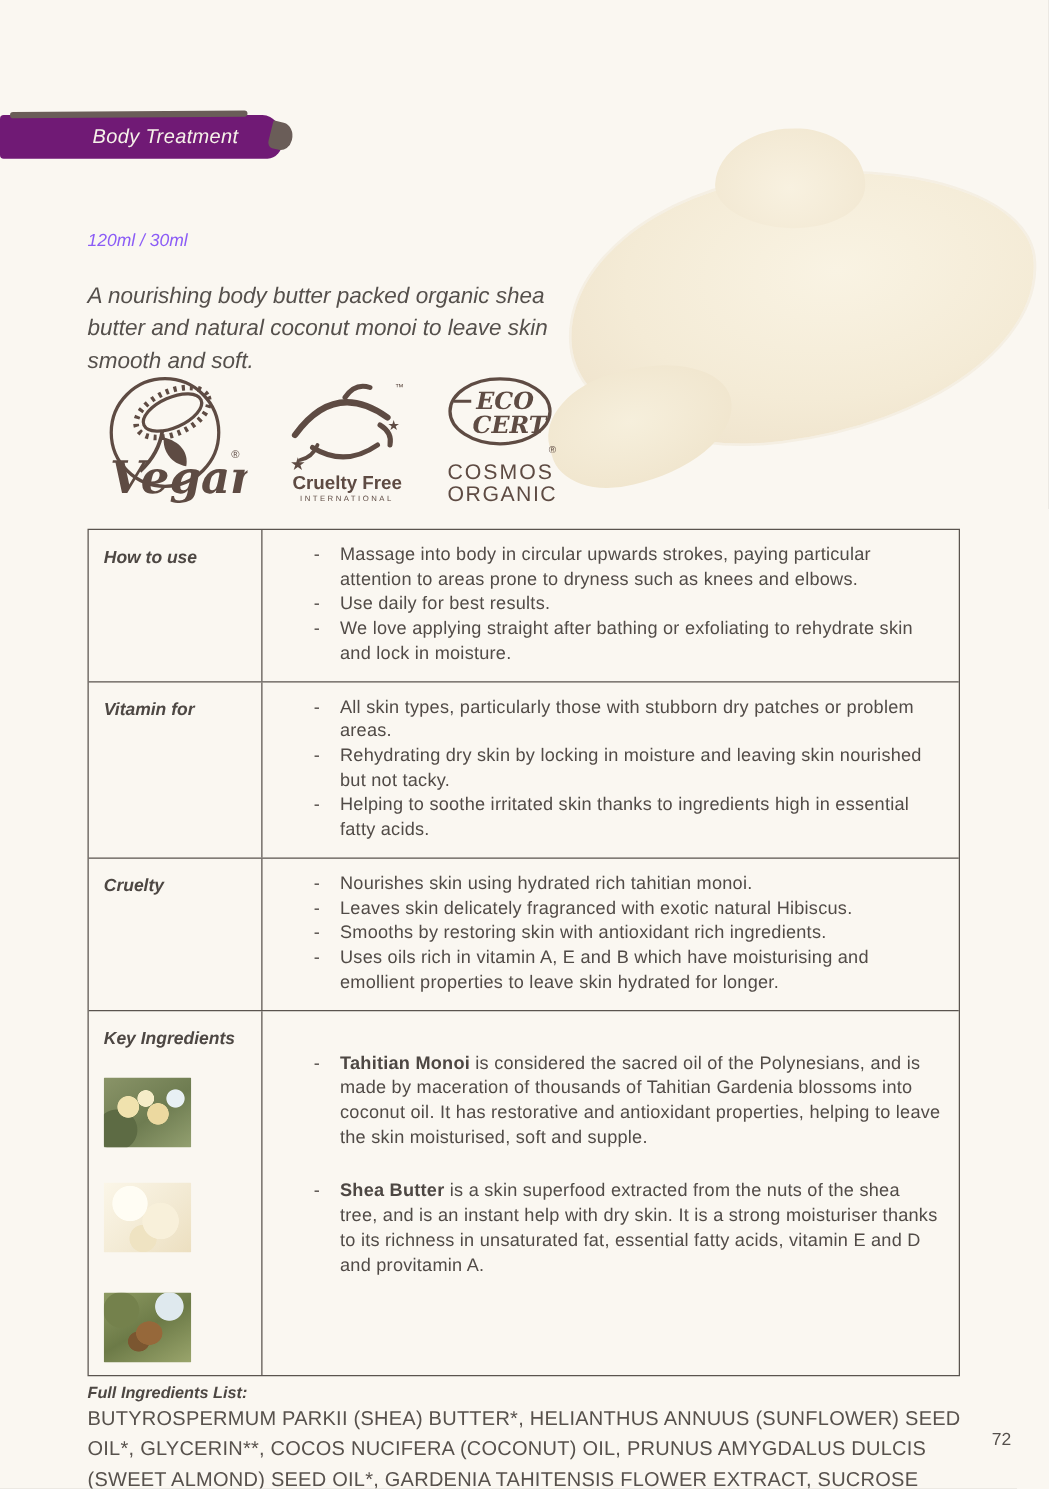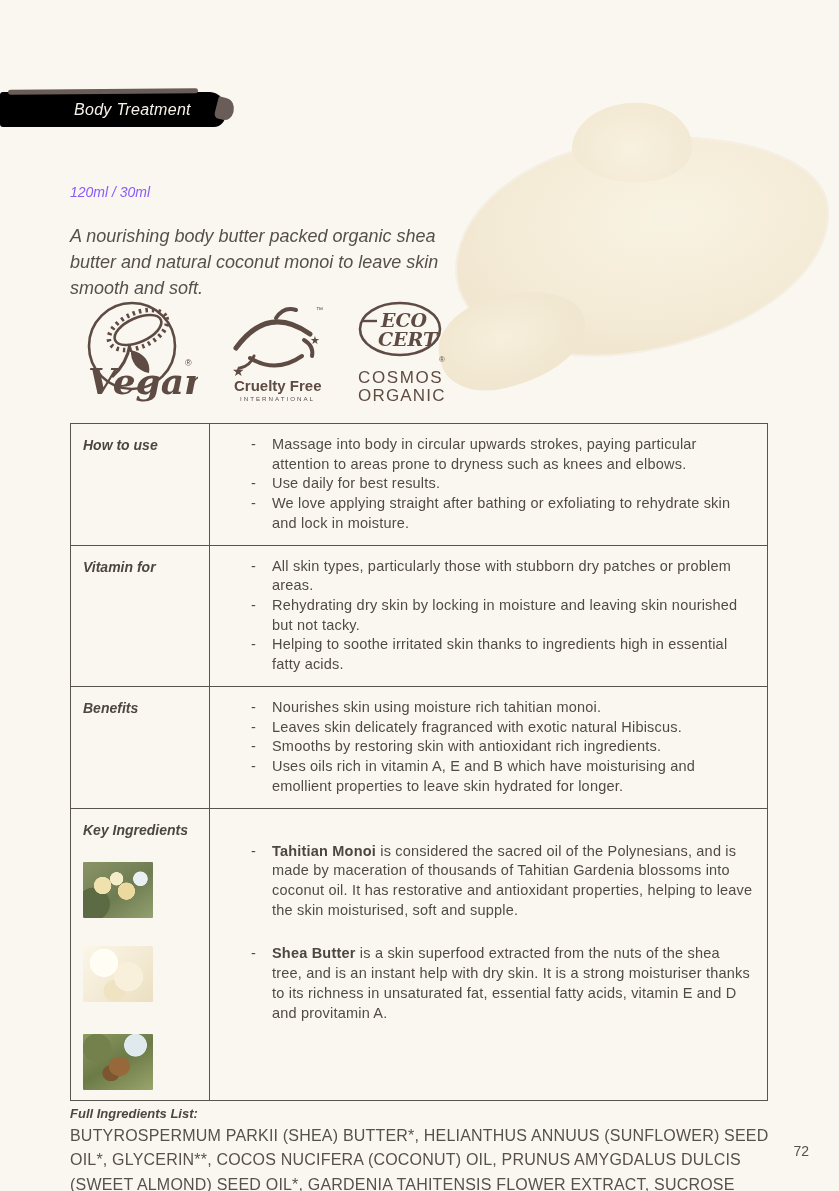--- a/index.html
+++ b/index.html
@@ -7,21 +7,21 @@
   .page {
     position:relative; width:839px; height:1191px; margin:0 auto;
     background:#faf7f1; overflow:hidden;
     font-family:"Liberation Sans","DejaVu Sans",sans-serif;
     color:#514b47;
   }
 
   
   .banner {
     position:absolute; left:0; top:92px; width:226px; height:35px;
-    background:#000000;
+    background:#701a75;
     border-radius:3px 16px 12px 3px / 3px 20px 14px 3px;
   }
   .banner::before {
     content:""; position:absolute; left:8px; top:-3px; width:190px; height:5px;
     background:#6a5d58; border-radius:3px; transform:rotate(-0.4deg);
   }
   .banner::after {
     content:""; position:absolute; right:-8px; top:6px; width:18px; height:22px;
     background:#6a5d58; border-radius:2px 70% 60% 30%; transform:rotate(14deg);
   }
@@ -200,24 +200,24 @@
         <div class="content-cell">
           <ul class="bullets">
             <li>All skin types, particularly those with stubborn dry patches or problem areas.</li>
             <li>Rehydrating dry skin by locking in moisture and leaving skin nourished but not tacky.</li>
             <li>Helping to soothe irritated skin thanks to ingredients high in essential fatty acids.</li>
           </ul>
         </div>
       </div>
 
       <div class="trow">
-        <div class="label-cell">Benefits</div>
+        <div class="label-cell">Cruelty</div>
         <div class="content-cell">
           <ul class="bullets">
-            <li>Nourishes skin using moisture rich tahitian monoi.</li>
+            <li>Nourishes skin using hydrated rich tahitian monoi.</li>
             <li>Leaves skin delicately fragranced with exotic natural Hibiscus.</li>
             <li>Smooths by restoring skin with antioxidant rich ingredients.</li>
             <li>Uses oils rich in vitamin A, E and B which have moisturising and emollient properties to leave skin hydrated for longer.</li>
           </ul>
         </div>
       </div>
 
       <div class="trow">
         <div class="label-cell">
           <div>Key Ingredients</div>

